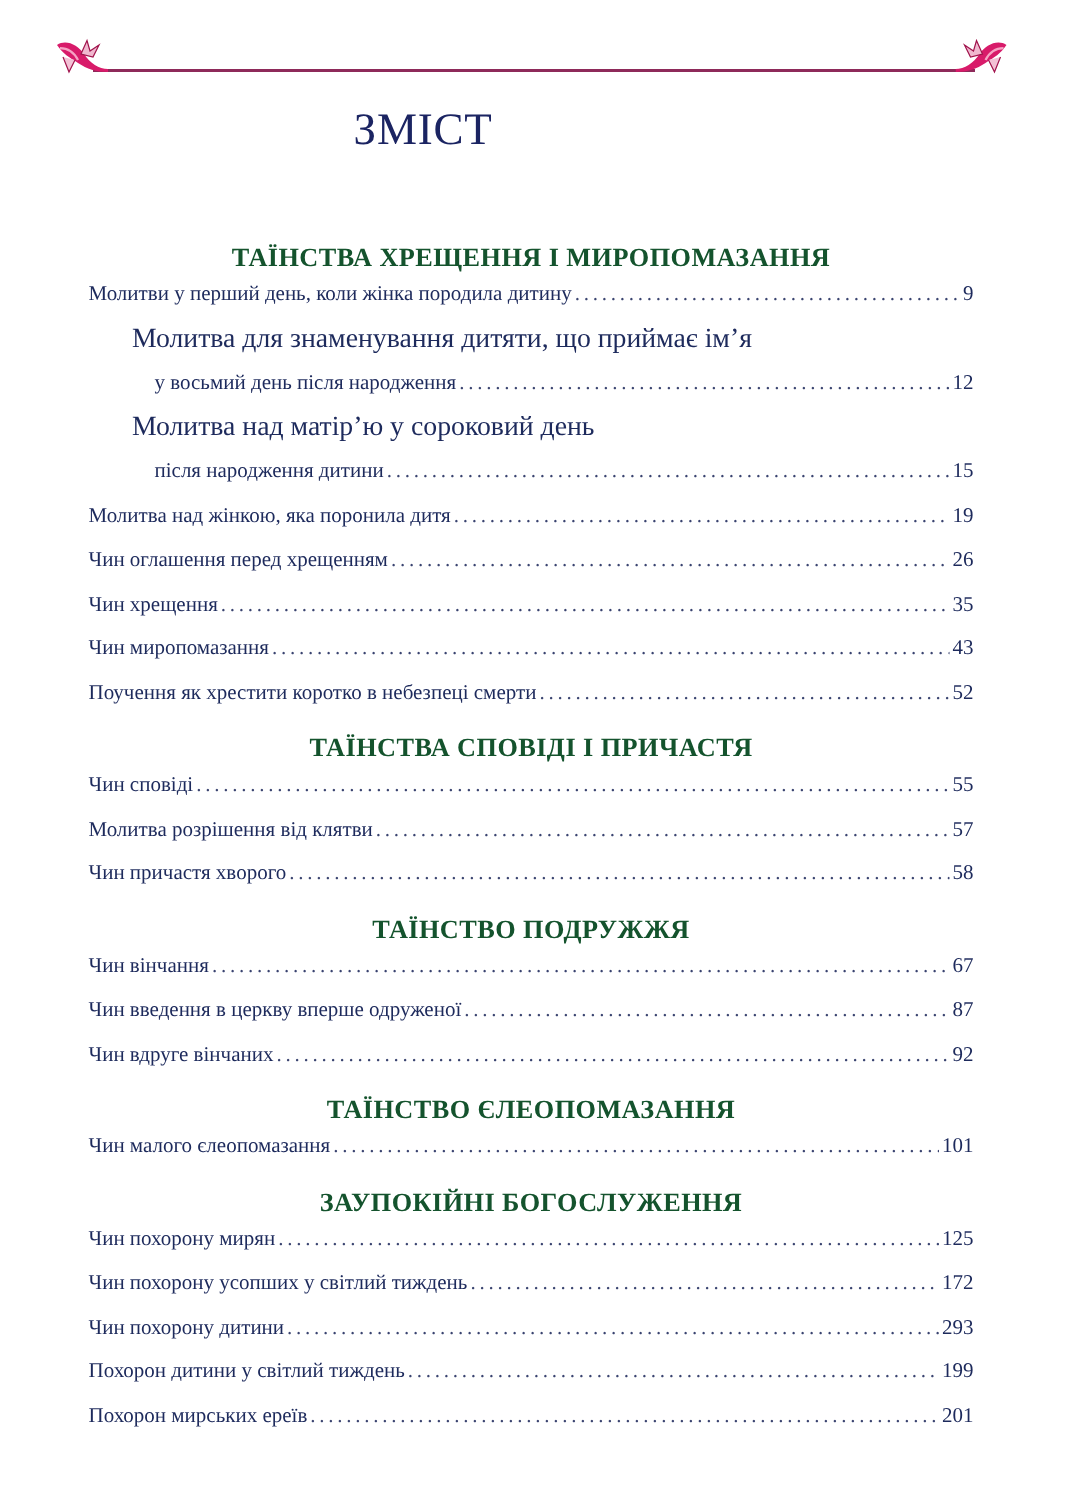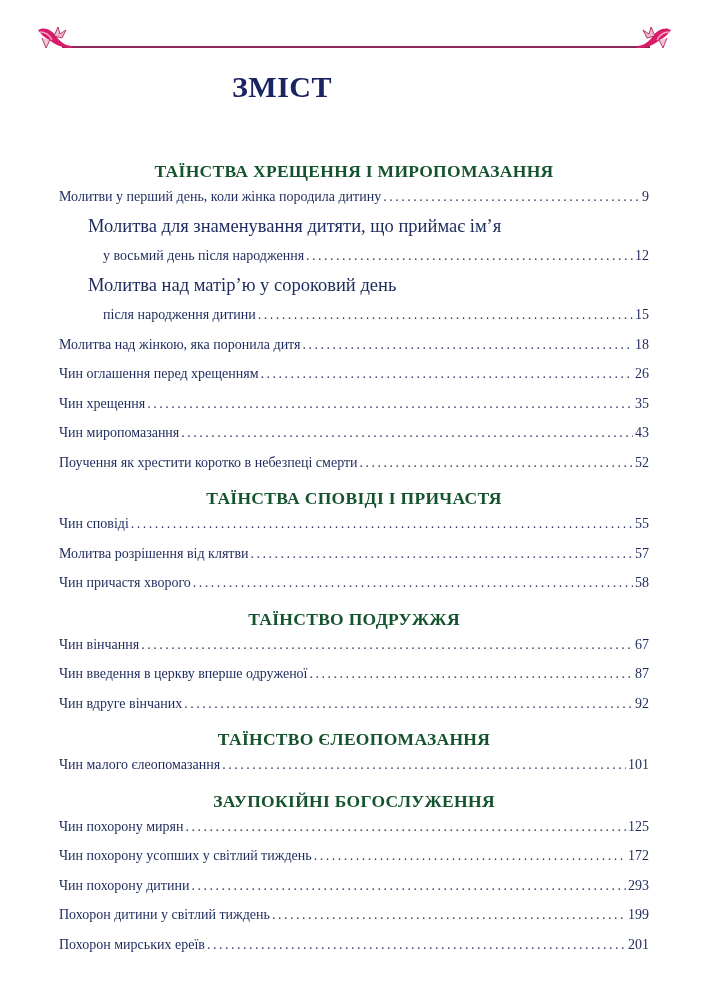--- a/index.html
+++ b/index.html
@@ -4,21 +4,21 @@
 <style>
   html, body { margin: 0; padding: 0; background: #ffffff; }
   body { width: 713px; height: 992px; position: relative; overflow: hidden;
          font-family: "Liberation Serif", serif; color: #1d2a5c; }
   .rule { position: absolute; left: 62px; top: 46px; width: 588px; height: 2px;
           background: #8e2a5a; }
   .orn { position: absolute; width: 36px; height: 28px; }
   .orn.l { left: 36px; top: 24px; }
   .orn.r { left: 637px; top: 24px; transform: scaleX(-1); }
   .title { position: absolute; top: 70px; left: 0; width: 564px; text-align: center;
-           font-size: 30px; font-weight: bold; color: #1b2462; letter-spacing: 0.5px; }
+           font-size: 30px; font-weight: normal; color: #1b2462; letter-spacing: 0.5px; }
   .toc { position: absolute; left: 59px; top: 150px; width: 590px; }
   .section { margin: 0; }
   .heading { text-align: center; color: #14532d; font-weight: bold; font-size: 17.5px;
              height: 26px; line-height: 30px; margin-top: 6px; letter-spacing: 0.3px; }
   .row { display: flex; align-items: baseline; font-size: 14px; line-height: 29.5px; white-space: nowrap; }
   .row .t { flex: 0 0 auto; }
   .row .dots { flex: 1 1 auto; overflow: hidden; margin: 0 2px; color: #3a4470; letter-spacing: 2.5px; font-size: 14px; }
   .row .dots::before { content: "................................................................................................................................................................................"; }
   .row .p { flex: 0 0 auto; }
   .multi .l1 { font-size: 18.5px; line-height: 29.5px; white-space: nowrap; margin-left: 29px; }
@@ -67,21 +67,21 @@
       <div class="l1">Молитва над матір’ю у сороковий день</div>
       <div class="row">
           <span class="t">після народження дитини</span>
           <span class="dots"></span>
           <span class="p">15</span>
         </div>
     </div>
     <div class="row">
         <span class="t">Молитва над жінкою, яка поронила дитя</span>
         <span class="dots"></span>
-        <span class="p">18</span>
+        <span class="p">19</span>
       </div>
     <div class="row">
         <span class="t">Чин оглашення перед хрещенням</span>
         <span class="dots"></span>
         <span class="p">26</span>
       </div>
     <div class="row">
         <span class="t">Чин хрещення</span>
         <span class="dots"></span>
         <span class="p">35</span>

